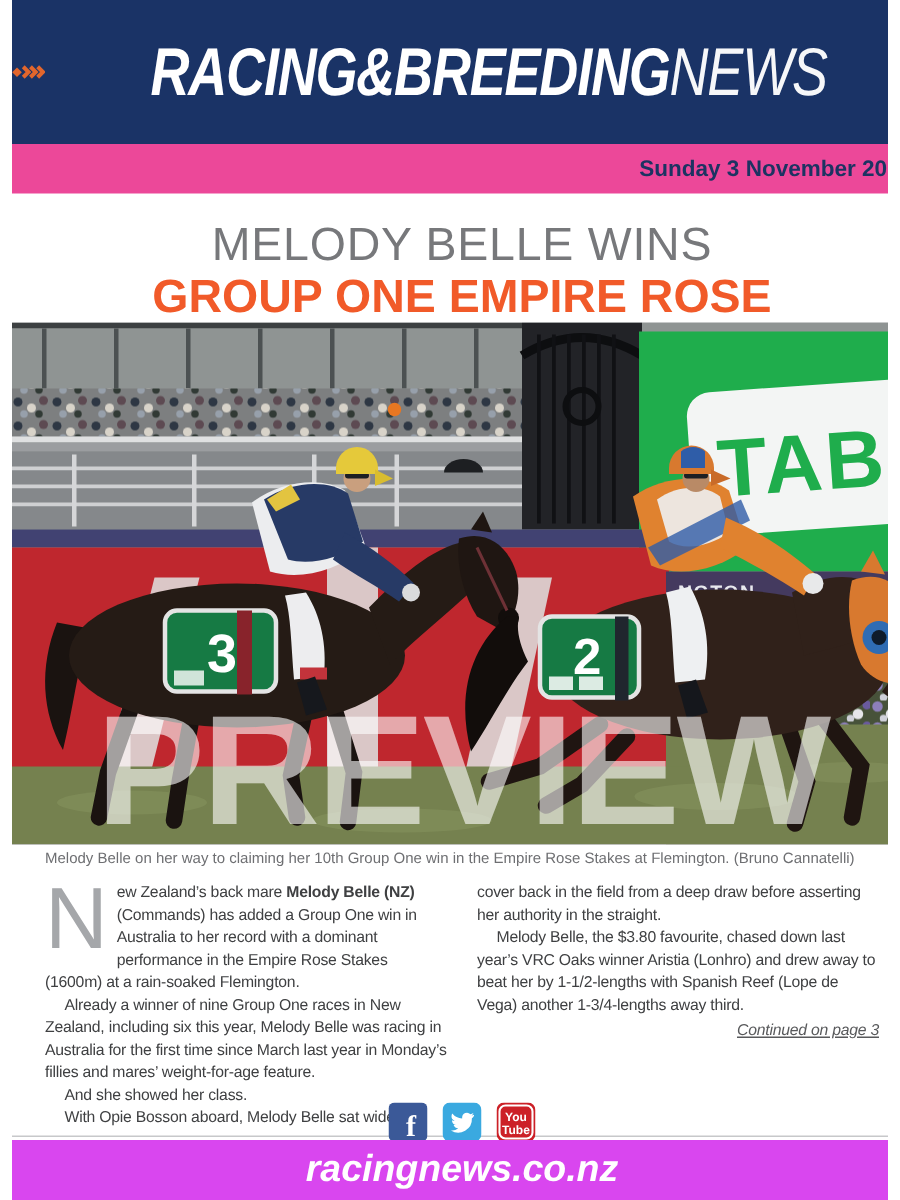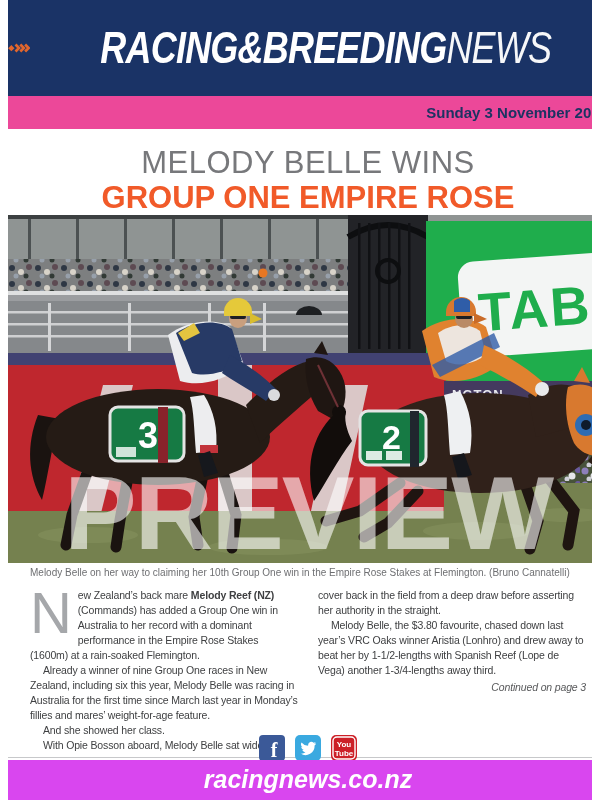--- a/index.html
+++ b/index.html
@@ -30,21 +30,21 @@
 
   
   .caption{position:absolute;top:567px;left:22px;width:556px;font-size:10px;color:#6e6f72;}
 
   
   .article{position:absolute;top:588px;left:22px;width:556px;display:flex;gap:20px;}
   .col{width:268px;font-size:10.5px;line-height:15px;letter-spacing:-.15px;color:#3f4042;}
   .col p{margin:0;}
   .col p.ind{text-indent:13px;}
   .dropcap{float:left;font-size:58px;line-height:46px;color:#a5a7aa;padding:2px 6px 0 0;}
-  .continued{font-style:italic;text-align:right;color:#58595b;margin-top:2px !important;}
+  .continued{font-style:italic;text-align:right;color:#58595b;margin-top:2px !important;text-decoration:underline;}
 
   
   .footer-line{position:absolute;top:757px;left:0;width:600px;height:1px;background:#c7c8ca;}
   .footer-bar{position:absolute;top:760px;left:0;width:600px;height:40px;background:#d946ef;
               text-align:center;line-height:38px;}
   .site{font-size:25px;font-weight:bold;font-style:italic;color:#fff;letter-spacing:0;}
   .social{position:absolute;top:735px;left:0;width:600px;display:flex;justify-content:center;gap:10px;}
   .social-icon{display:inline-block;width:26px;height:26px;cursor:pointer;}
 </style>
 </head>
@@ -252,21 +252,21 @@
       </g>
 
       <text x="300" y="334" text-anchor="middle" font-size="104" font-weight="bold" fill="#ffffff" fill-opacity="0.6" letter-spacing="-2" textLength="488" lengthAdjust="spacingAndGlyphs">PREVIEW</text>
     </svg>
   </div>
 
   <div class="caption">Melody Belle on her way to claiming her 10th Group One win in the Empire Rose Stakes at Flemington. (Bruno Cannatelli)</div>
 
   <div class="article">
     <div class="col">
-      <p><span class="dropcap">N</span><span>ew Zealand’s back mare </span><strong>Melody Reef (NZ)</strong><span> (Commands) has added a Group One win in Australia to her record with a dominant performance in the Empire Rose Stakes (1600m) at a rain-soaked Flemington.</span></p>
+      <p><span class="dropcap">N</span><span>ew Zealand’s back mare </span><strong>Melody Belle (NZ)</strong><span> (Commands) has added a Group One win in Australia to her record with a dominant performance in the Empire Rose Stakes (1600m) at a rain-soaked Flemington.</span></p>
       <p class="ind">Already a winner of nine Group One races in New Zealand, including six this year, Melody Belle was racing in Australia for the first time since March last year in Monday’s fillies and mares’ weight-for-age feature.</p>
       <p class="ind">And she showed her class.</p>
       <p class="ind">With Opie Bosson aboard, Melody Belle sat wide with</p>
     </div>
     <div class="col">
       <p>cover back in the field from a deep draw before asserting her authority in the straight.</p>
       <p class="ind">Melody Belle, the $3.80 favourite, chased down last year’s VRC Oaks winner Aristia (Lonhro) and drew away to beat her by 1-1/2-lengths with Spanish Reef (Lope de Vega) another 1-3/4-lengths away third.</p>
       <p class="continued">Continued on page 3</p>
     </div>
   </div>

